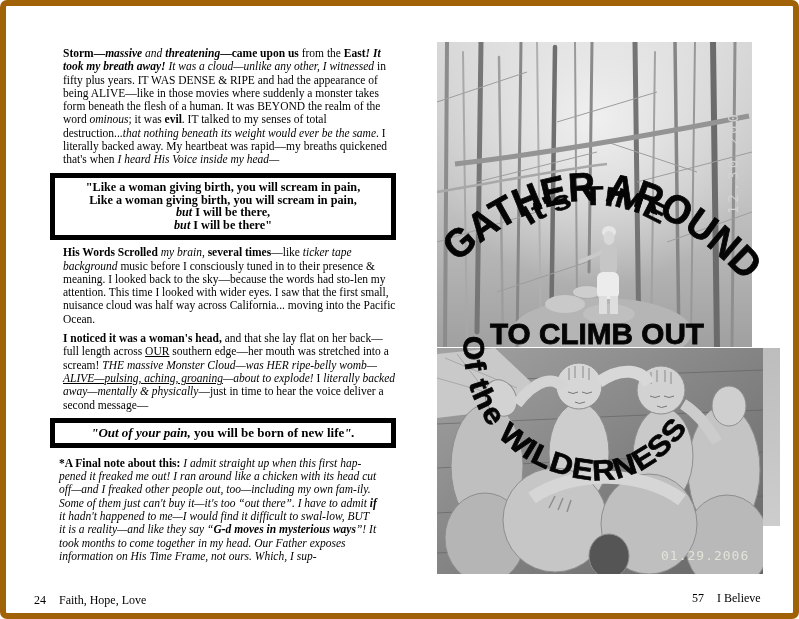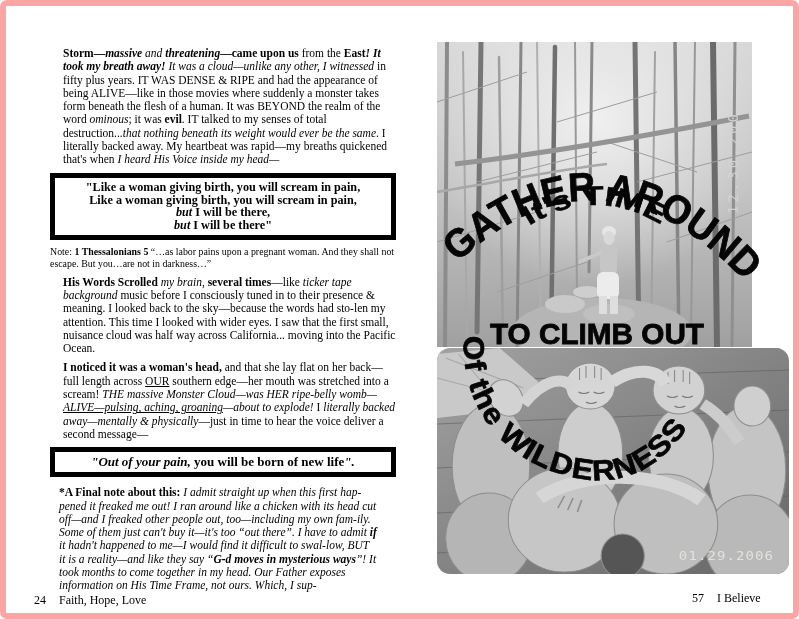--- a/index.html
+++ b/index.html
@@ -1,41 +1,41 @@
 <!DOCTYPE html>
 <html><head>
 <meta charset="utf-8">
 <style>
   * { box-sizing: border-box; margin: 0; padding: 0; }
   html,body { width:799px; height:619px; }
   body { position:relative; background:#ffffff; font-family:"Liberation Serif", serif; color:#000; }
   #frame {
     position:absolute; inset:0; background:#fff;
-    border:6px solid #fca5a5; border-radius:7px; overflow:hidden;
+    border:6px solid #a16207; border-radius:7px; overflow:hidden;
   }
   
   #left-col { position:absolute; left:44px; top:41px; width:346px; }
   .para { margin:0 0 6px 13px; width:333px; font-size:11.5px; line-height:13.3px; text-align:left; }
   .para.indent { margin-left:9px; width:318px; }
   .note { font-size:9.9px; line-height:11.7px; margin:0 0 6px 0; }
   .qbox { border:5px solid #000; background:#fff; text-align:center;
           font-weight:bold; font-size:12.2px; line-height:12.9px; padding:3px 4px; }
   #quote-box-1 { margin:2px 0 6px 0; }
   #quote-box-2 { margin:4px 0 9px 0; font-size:13px; line-height:14px; }
   .seg-b { font-weight:bold; }
   .seg-i { font-style:italic; }
   .seg-u { text-decoration:underline; }
   .pg-footer { position:absolute; font-size:12px; line-height:12px; }
   #footer-left  { left:28px;  top:588px; }
   #footer-right { left:686px; top:586px; }
   .pgnum { margin-right:13px; }
   
   .photo { position:absolute; overflow:hidden; }
   #photo-top    { left:431px; top:36px;  width:315px; height:305px; }
-  #photo-bottom { left:431px; top:342px; width:352px; height:226px;border-radius:13px; }
+  #photo-bottom { left:431px; top:342px; width:326px; height:226px; }
   #side-band    { position:absolute; left:755px; top:342px; width:19px; height:178px;
                   background:linear-gradient(#bdbdbd,#cdcdcd); }
   .photo svg { display:block; width:100%; height:100%; }
   #overlay { position:absolute; left:420px; top:30px; width:370px; height:560px; pointer-events:none; }
   .arc-text { font-family:"Liberation Sans", sans-serif; font-weight:bold; fill:#050505; }
 </style>
 </head>
 <body>
 
 <div id="frame">
@@ -44,21 +44,20 @@
 
     <p class="para"><span class="seg-b">Storm</span><span class="seg-b">—</span><span class="seg-b seg-i">massive</span><span class="seg-i"> and </span><span class="seg-b seg-i">threatening</span><span class="seg-b">—came upon us</span><span> from the </span><span class="seg-b">East</span><span class="seg-b seg-i">!  It took my breath away!</span><span class="seg-i">  It was a cloud—unlike any other, I witnessed</span><span> in fifty plus years.  IT WAS DENSE &amp; RIPE and had the appearance of being ALIVE—like in those movies where suddenly a monster takes form beneath the flesh of a human.  It was BEYOND the realm of the word </span><span class="seg-i">ominous</span><span>; it was </span><span class="seg-b">evil</span><span>.  IT talked to my senses of total destruction...</span><span class="seg-i">that nothing beneath its weight would ever be the same</span><span>.  I literally backed away.  My heartbeat was rapid—my breaths quickened that's when </span><span class="seg-i">I heard His Voice inside my head—</span></p>
 
     <div class="qbox" id="quote-box-1">
       <div><span class="seg-b">"Like a woman giving birth, you will scream in pain,</span></div>
       <div><span class="seg-b">Like a woman giving birth, you will scream in pain,</span></div>
       <div><span class="seg-i">but </span><span class="seg-b">I will be there,</span></div>
       <div><span class="seg-i">but </span><span class="seg-b">I will be there"</span></div>
     </div>
 
-    <p class="note"><span>Note: </span><span class="seg-b">1 Thessalonians 5</span><span>  “…as labor pains upon a pregnant woman. And they shall not escape.  But you…are not in darkness…”</span></p>
 
     <p class="para"><span class="seg-b">His Words Scrolled</span><span class="seg-i"> my brain</span><span>, </span><span class="seg-b">several times</span><span>—like </span><span class="seg-i">ticker tape background</span><span> music before I consciously tuned in to their presence &amp; meaning.  I looked back to the sky—because the words had sto-len my attention.  This time I looked with wider eyes.  I saw that the first small, nuisance cloud was half way across California... moving into the Pacific Ocean.</span></p>
 
     <p class="para"><span class="seg-b">I noticed it was a woman's head,</span><span> and that she lay flat on her back—full length across </span><span class="seg-u">OUR</span><span> southern edge—her mouth was stretched into a scream!  </span><span class="seg-i">THE massive Monster Cloud—was HER ripe-belly womb—</span><span class="seg-i seg-u">ALIVE—pulsing, aching, groaning</span><span class="seg-i">—about to explode!</span><span> I </span><span class="seg-i">literally backed away—mentally &amp; physically</span><span>—just in time to hear the voice deliver a second message—</span></p>
 
     <div class="qbox" id="quote-box-2"><span class="seg-b seg-i">"Out of your pain,</span><span class="seg-b"> you will be born of new life</span><span class="seg-b seg-i">".</span></div>
 
     <p class="para indent"><span class="seg-b">*A Final note about this</span><span class="seg-b">: </span><span class="seg-i">I admit straight up when this first hap-pened it freaked me out!  I ran around like a chicken with its head cut off—and I freaked other people out, too—including my own fam-ily.  Some of them just can't buy it—it's too “out there”.  I have to admit </span><span class="seg-b seg-i">if</span><span class="seg-i"> it hadn't happened to me—I would find it difficult to swal-low, BUT it is a reality—and like they say “</span><span class="seg-b seg-i">G-d moves in mysterious ways</span><span class="seg-i">”!  It took months to come together in my head.  </span><span class="seg-i">Our Father</span><span class="seg-i"> exposes information on </span><span class="seg-i">His Time Frame</span><span class="seg-i">, not ours.  Which, I sup-</span></p>
   </div>
 

